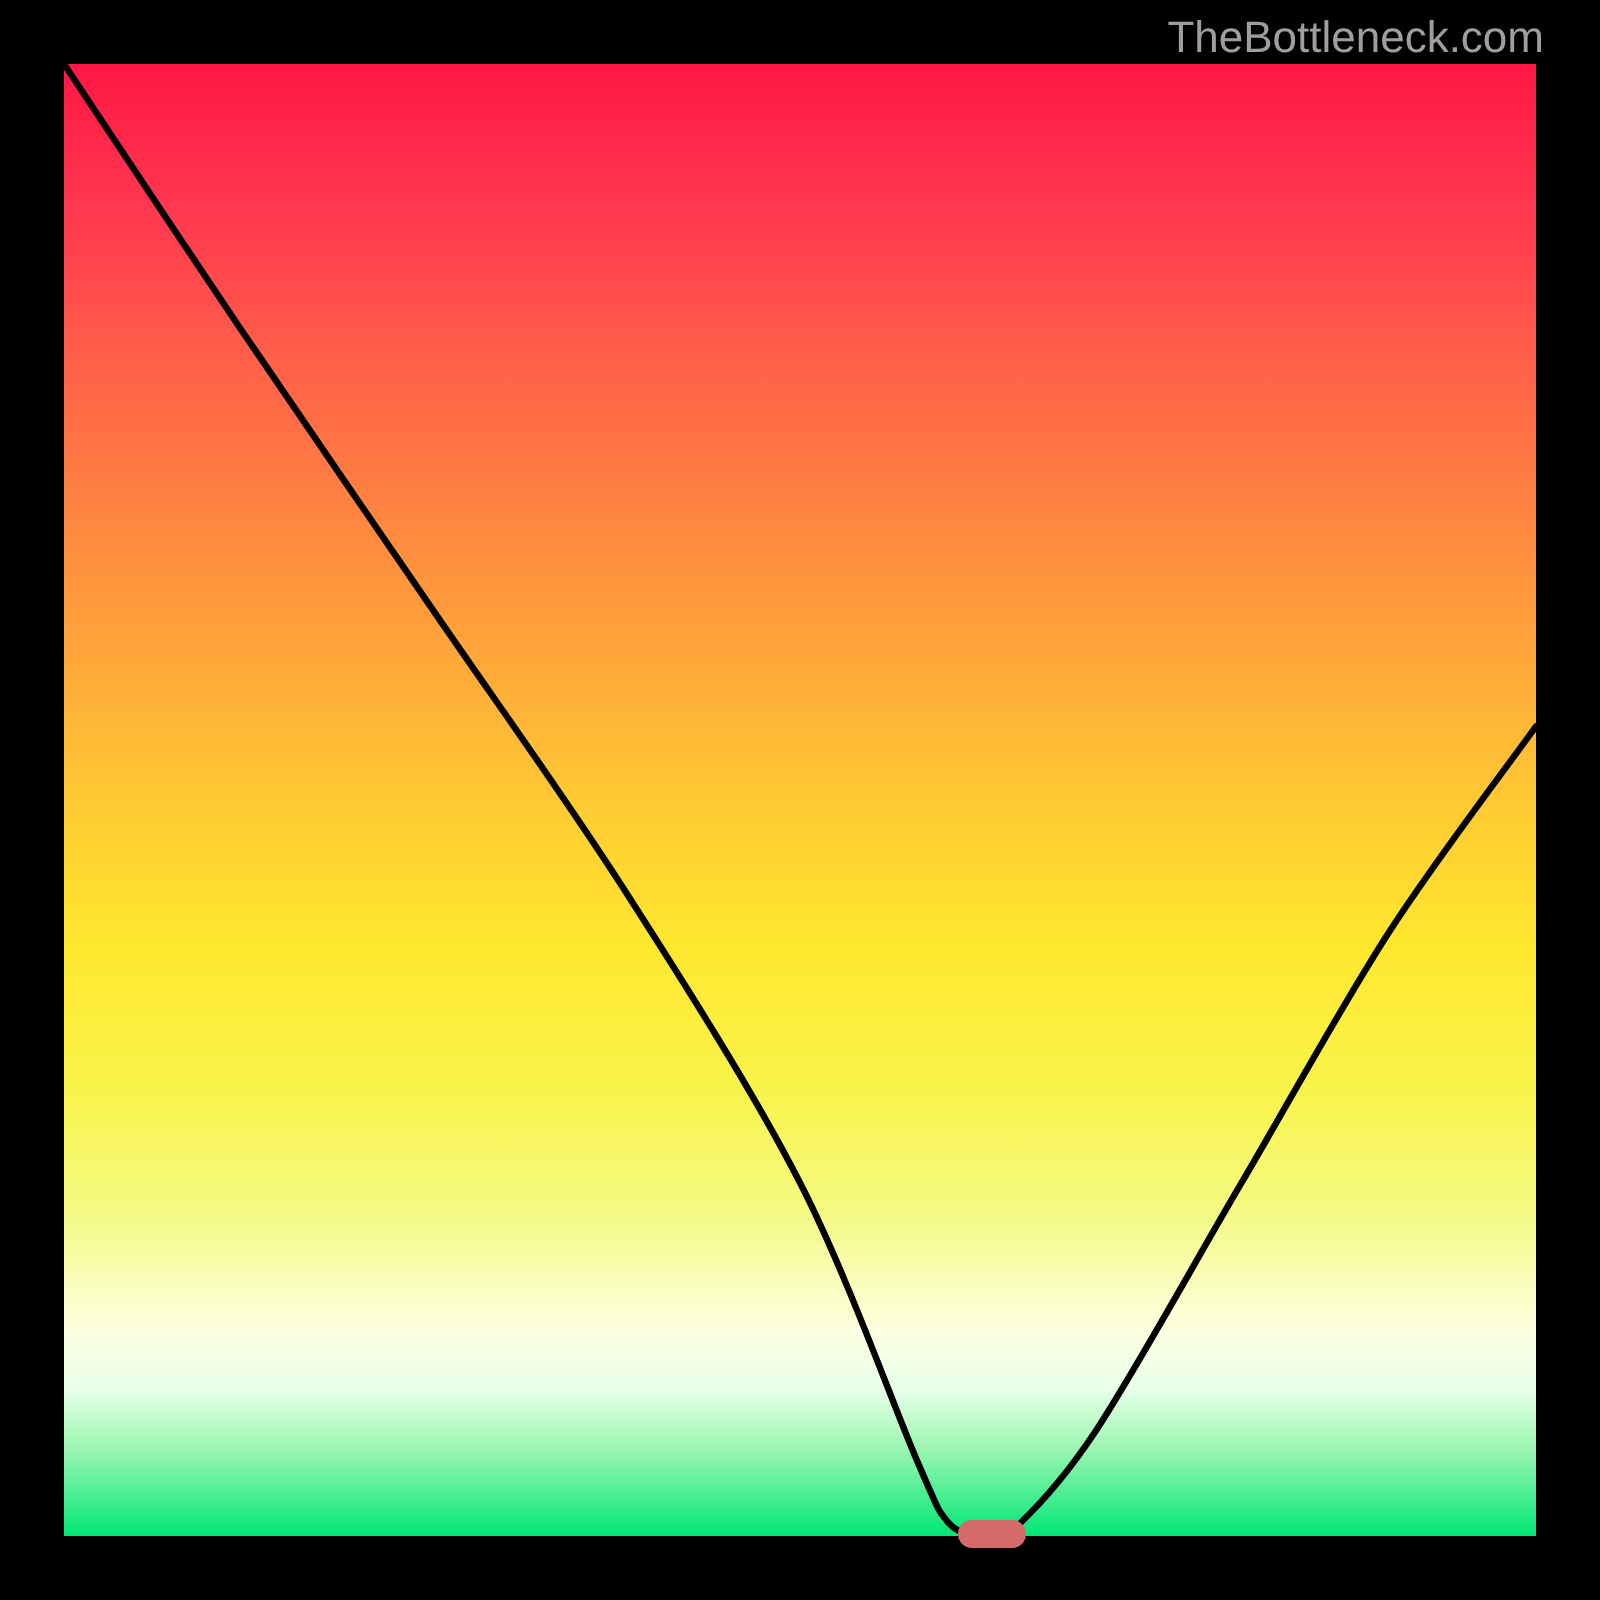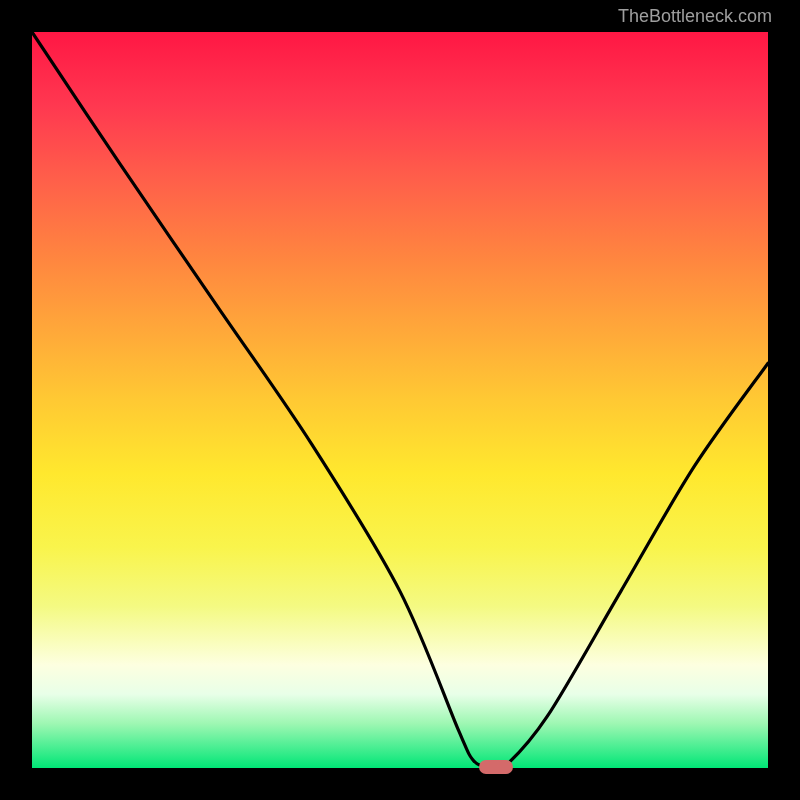--- a/index.html
+++ b/index.html
@@ -43,21 +43,21 @@
     top: 0;
     width: 736px;
     height: 736px;
   }
   .watermark {
     position: absolute;
     top: 6px;
     right: 28px;
     color: #9e9e9e;
     font-family: Arial, Helvetica, sans-serif;
-    font-size: 18px;
+    font-size: 22px;
     font-weight: 400;
   }
   .marker {
     position: absolute;
     background: #d46a6a;
     border-radius: 8px;
   }
 </style>
 </head>
 <body>

